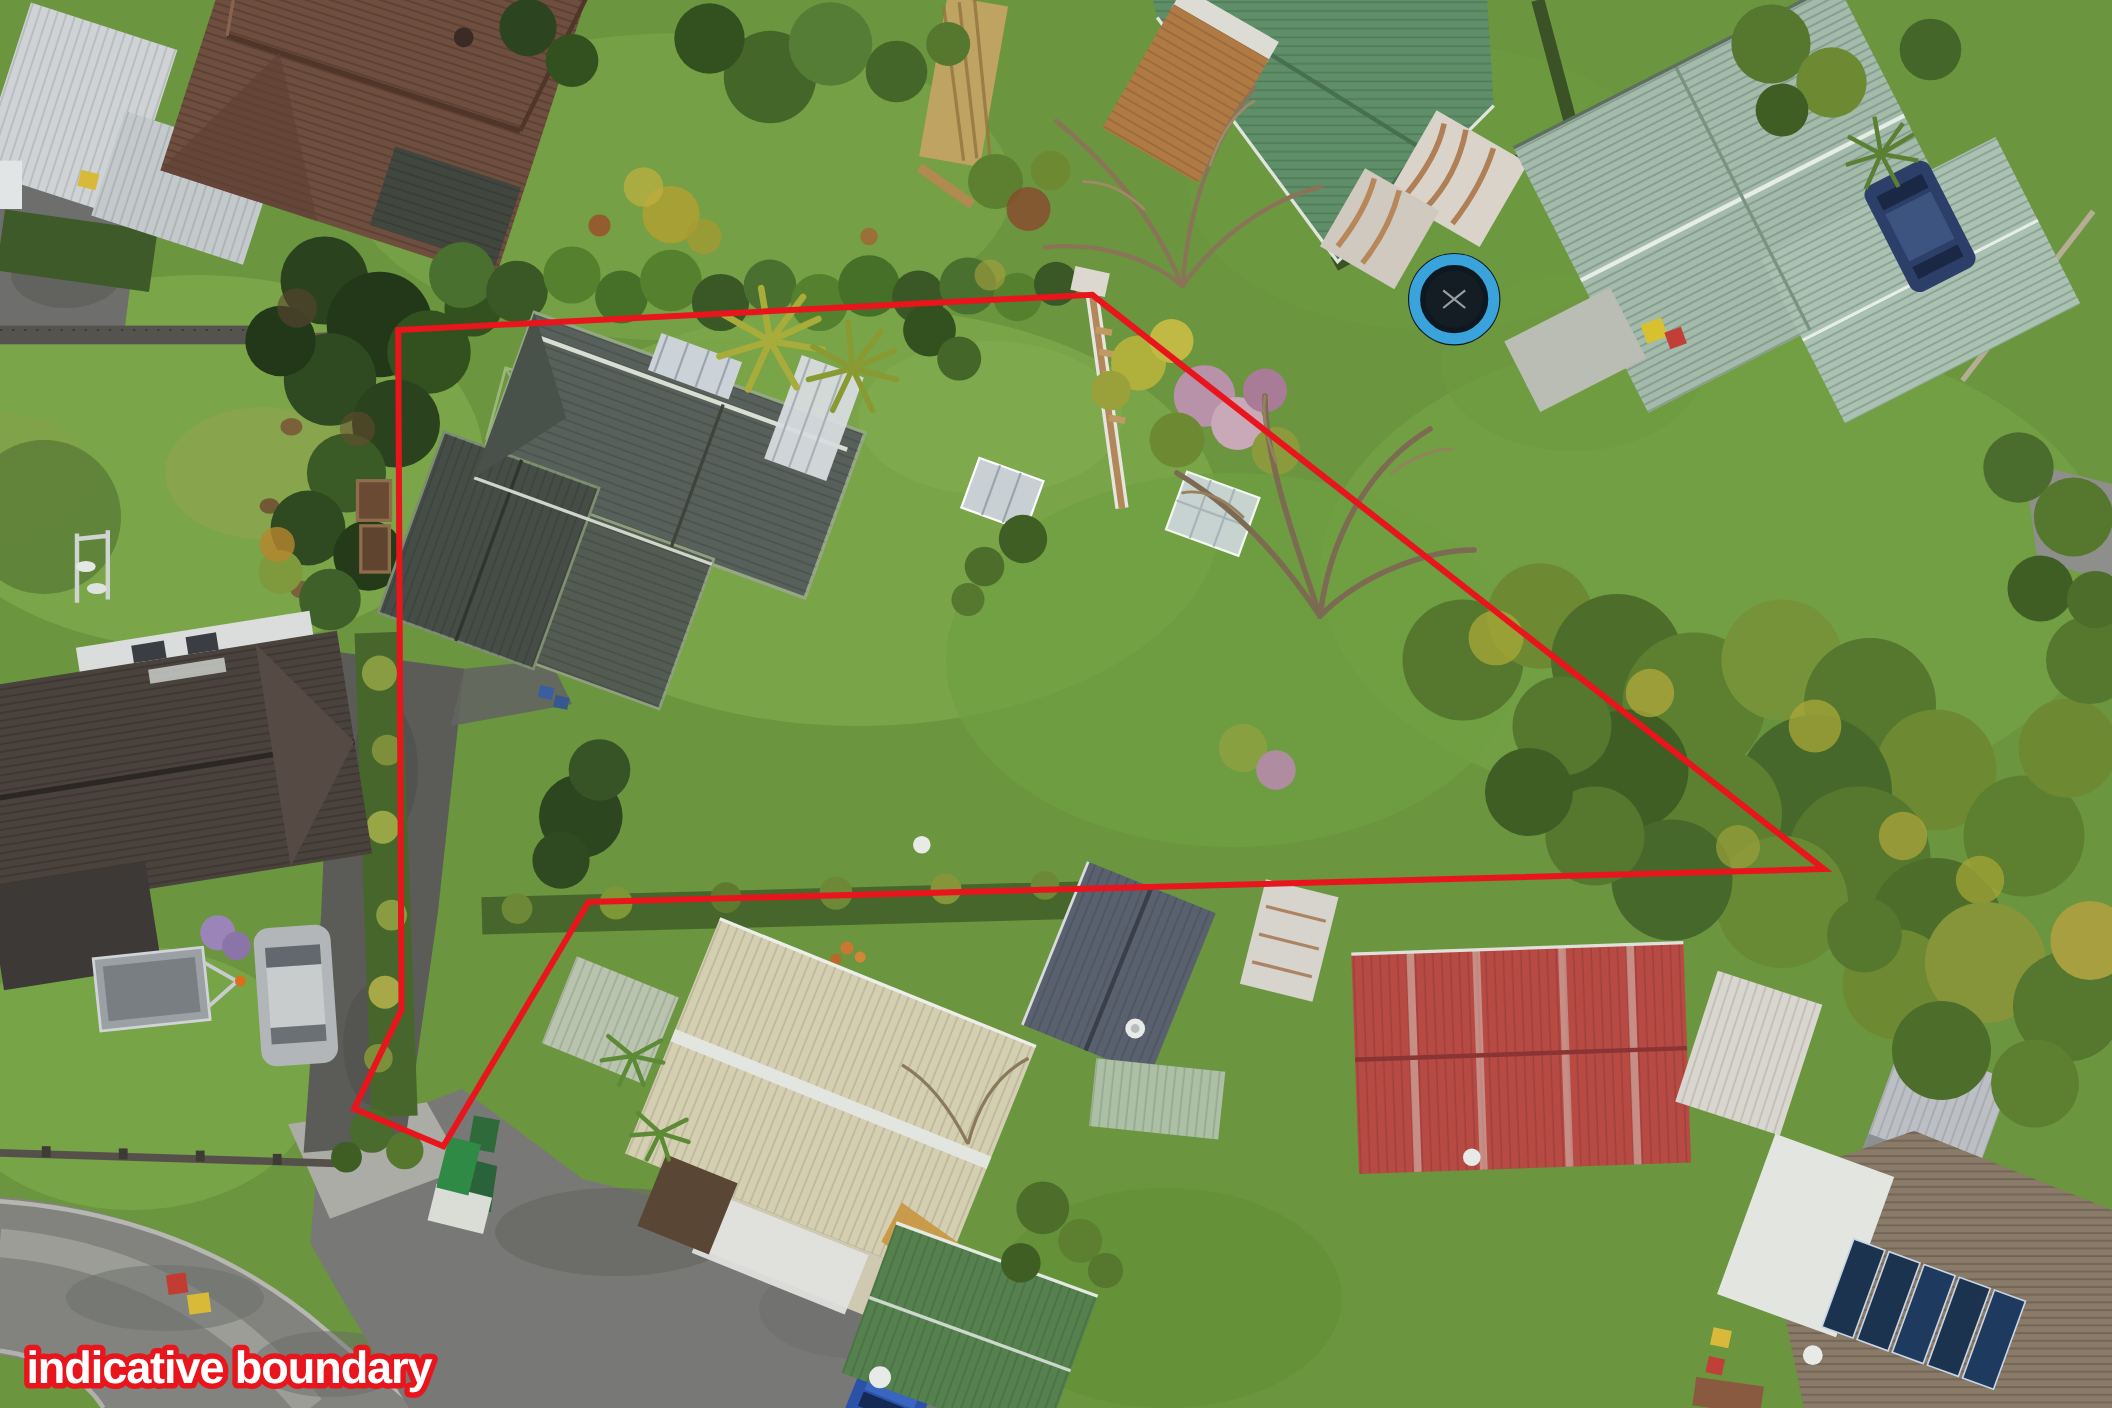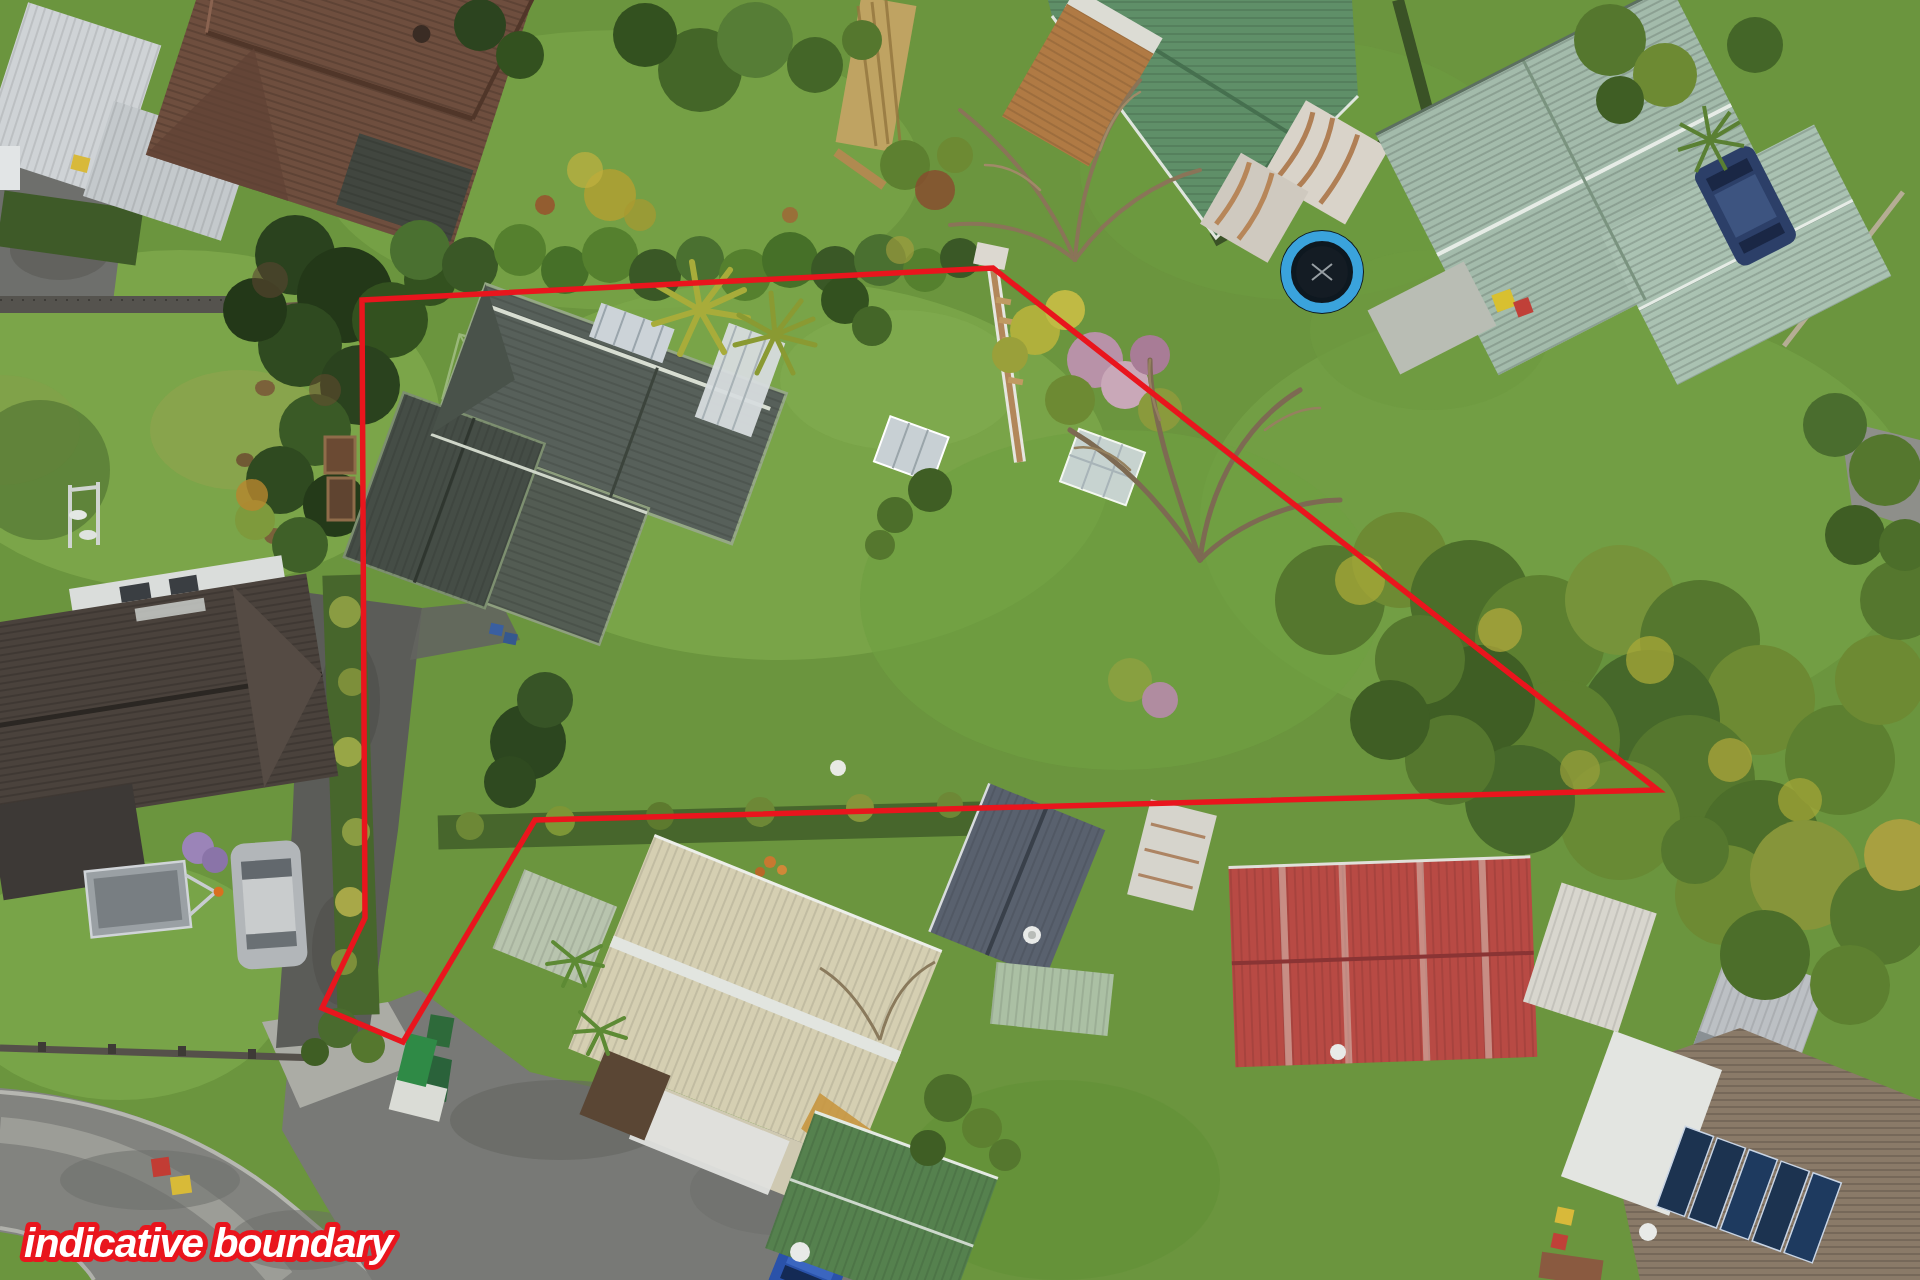--- a/index.html
+++ b/index.html
@@ -1,16 +1,16 @@
 <!DOCTYPE html>
 <html><head>
 <meta charset="utf-8">
 <style>
   html,body{margin:0;padding:0;background:#222;}
-  .stage{position:relative;width:1920px;height:1280px;overflow:hidden;font-style:italic;}
+  .stage{position:relative;width:1920px;height:1280px;overflow:hidden;}
   svg{display:block;}
   .bnd-label{font-family:"Liberation Sans",sans-serif;font-weight:700;font-size:41px;letter-spacing:-1px;paint-order:stroke fill;stroke-width:10px;stroke-linejoin:round;}
 </style>
 </head>
 <body>
 
 <div class="stage">
 <svg width="1920" height="1280" viewBox="0 0 1920 1280" xmlns="http://www.w3.org/2000/svg">
   <defs>
     <pattern id="corrV" width="8" height="8" patternUnits="userSpaceOnUse">

